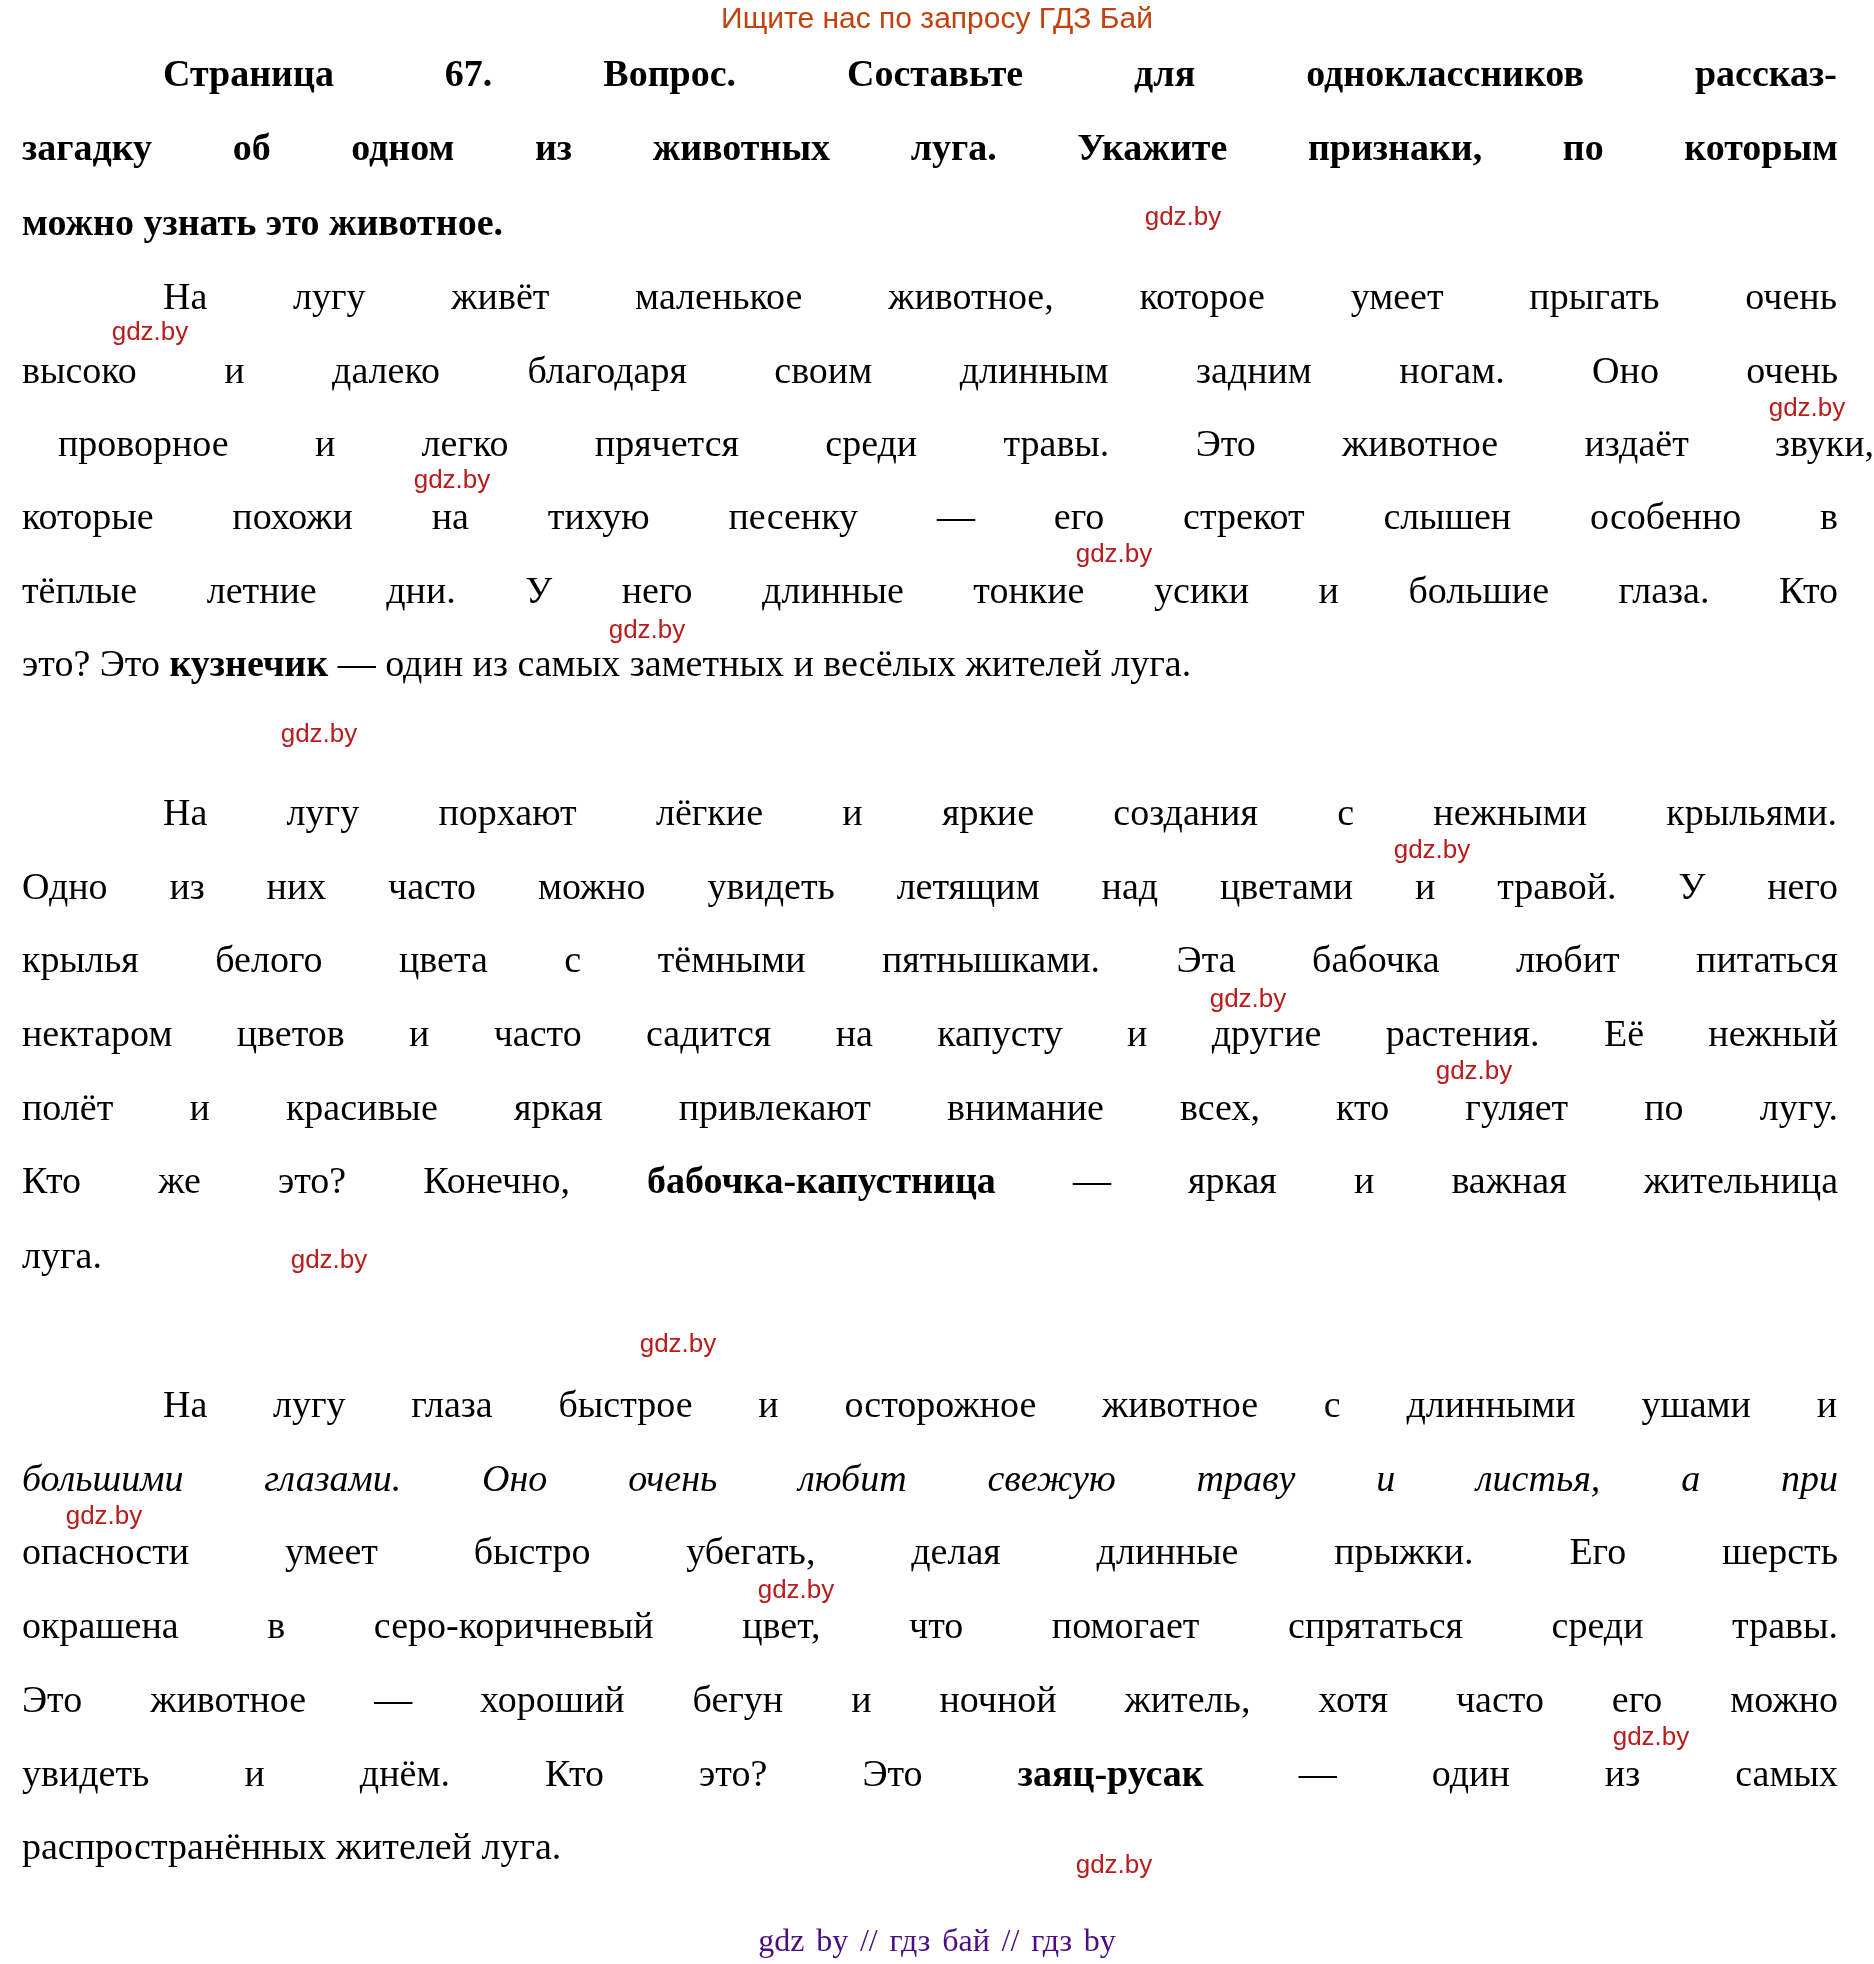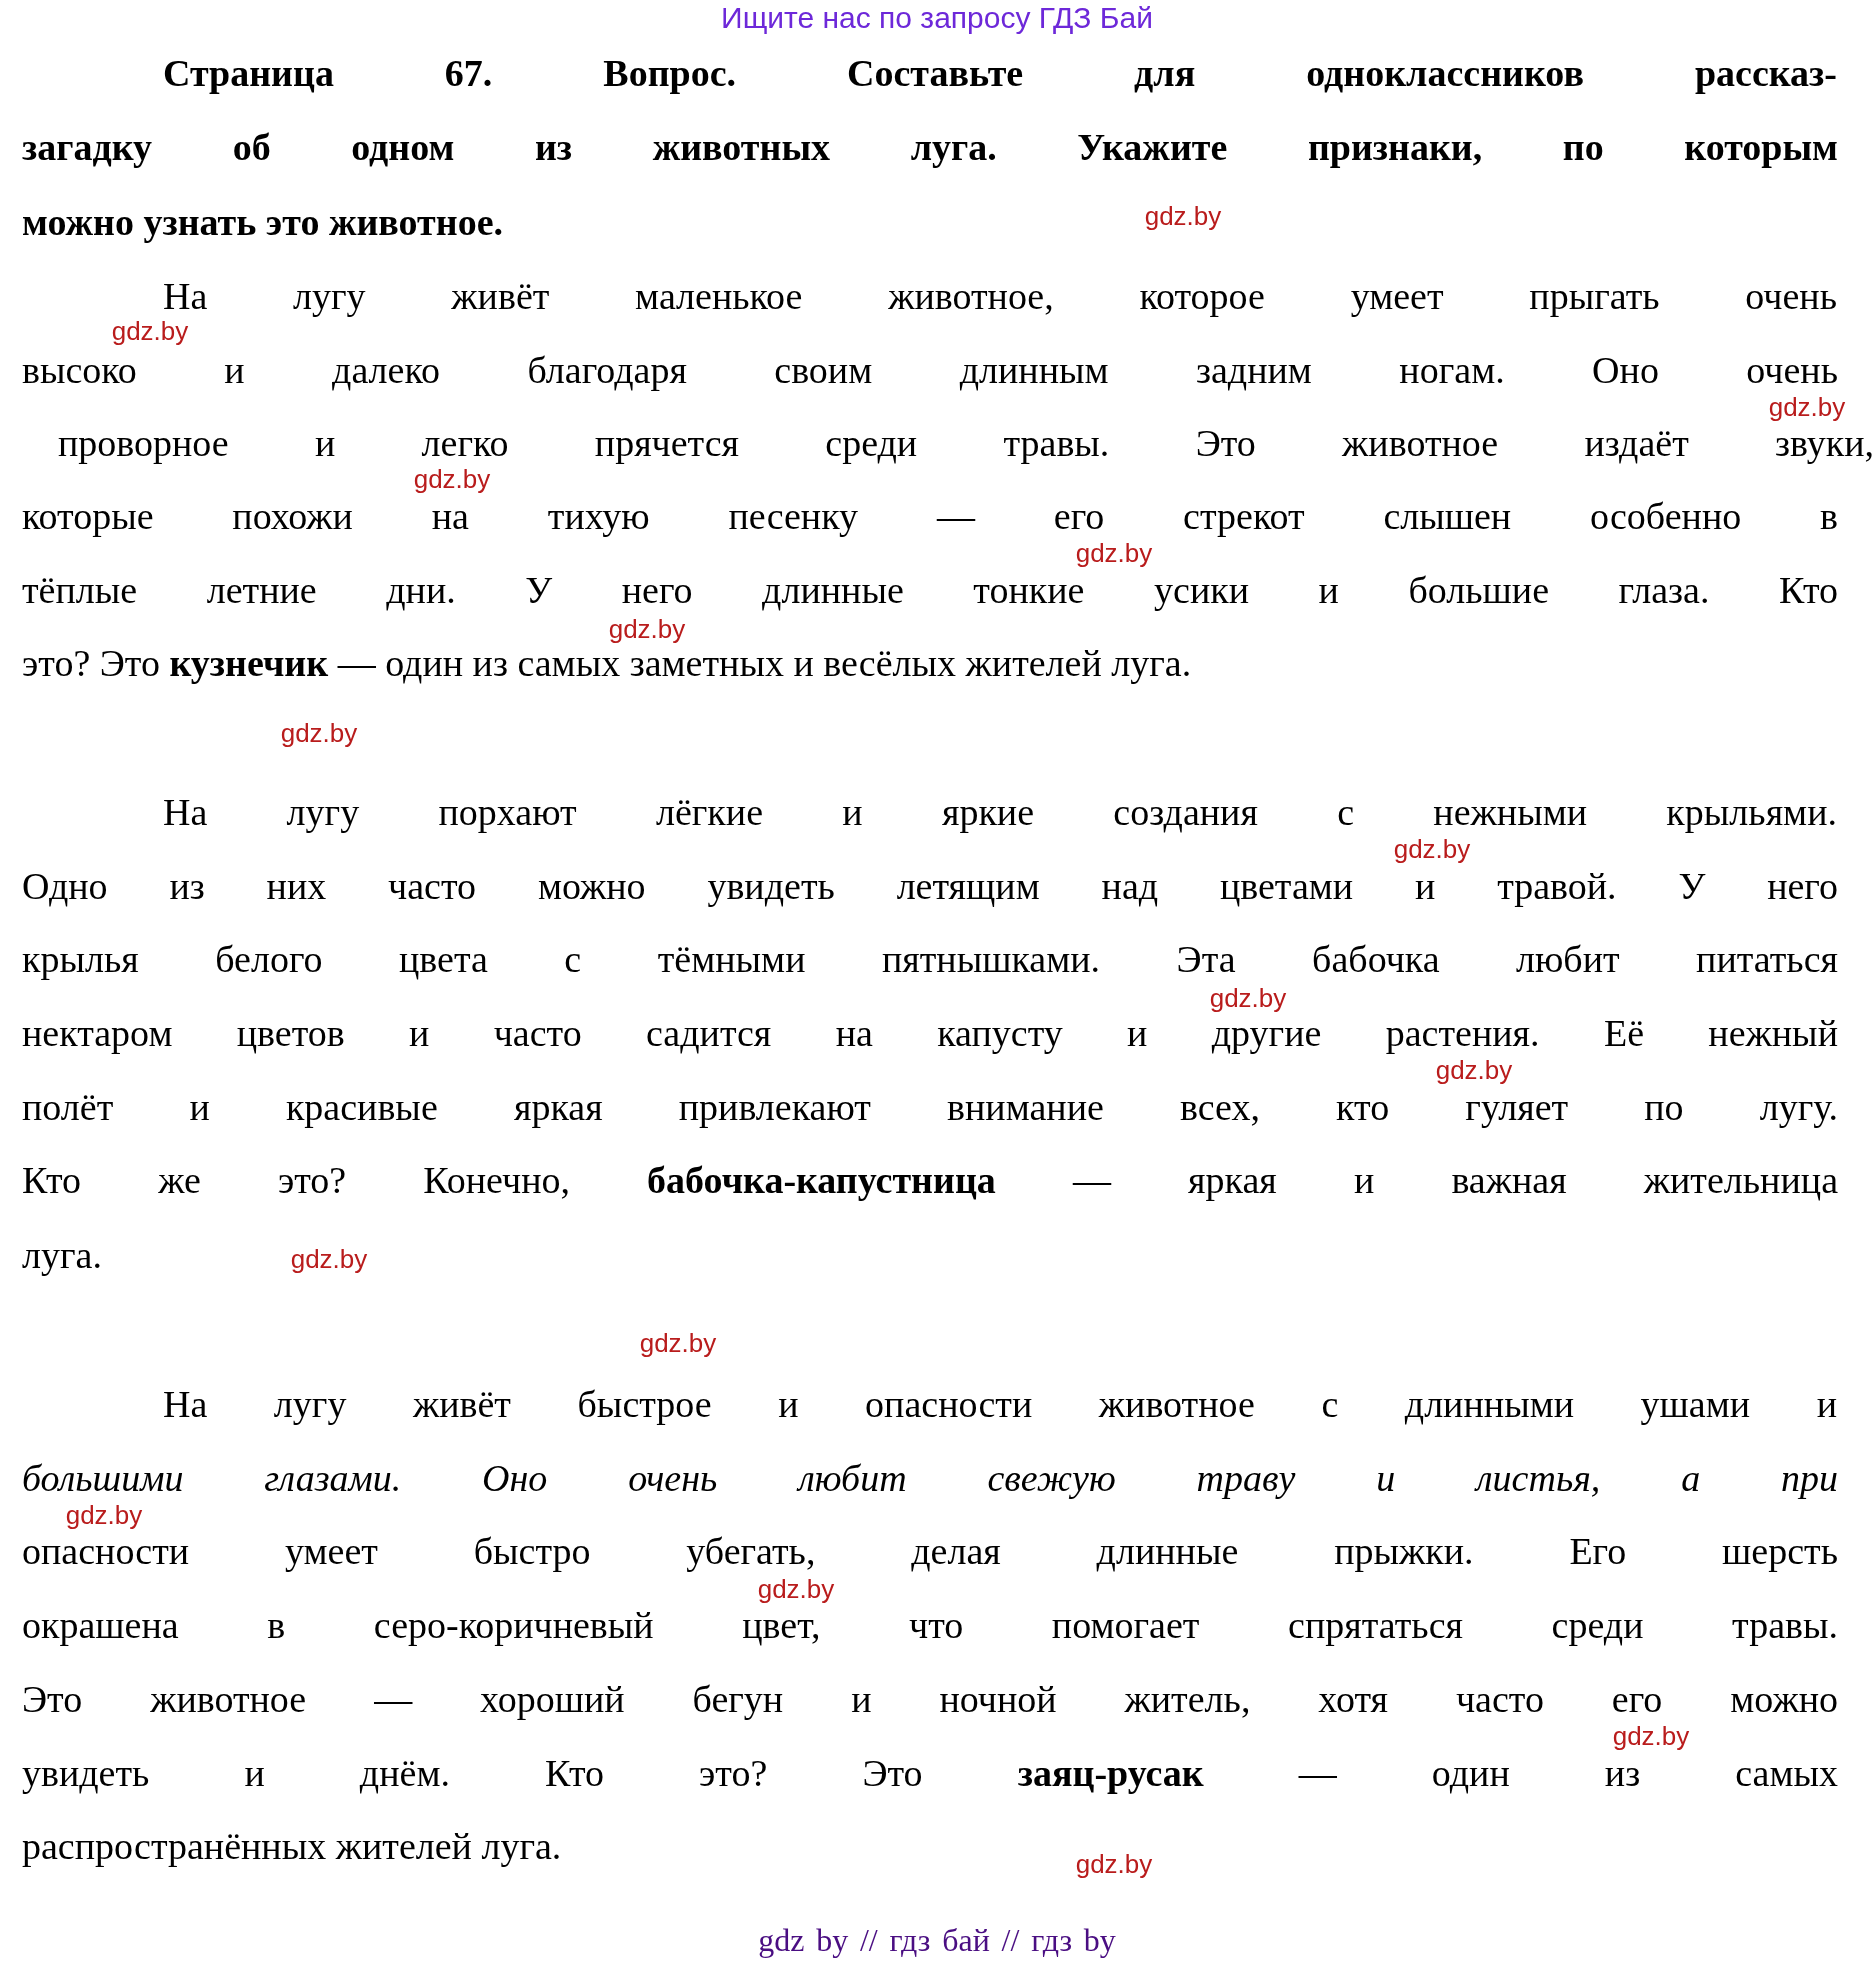--- a/index.html
+++ b/index.html
@@ -1,20 +1,20 @@
 <!DOCTYPE html>
 <html><head>
 <meta charset="utf-8">
 <style>
   html, body { margin:0; padding:0; background:#ffffff; }
   body { width:1874px; height:1965px; position:relative; overflow:hidden;
          font-family:"Liberation Serif","DejaVu Serif",serif; color:#000; }
   .hdr { position:absolute; top:0; left:0; width:1874px; text-align:center;
          font-family:"Liberation Sans","DejaVu Sans",sans-serif; font-size:30px;
-         line-height:35px; color:#6d28d9; }
+         line-height:35px; color:#c2410c; }
   .ftr { position:absolute; top:1921px; left:0; width:1874px; text-align:center;
          font-family:Liberation Serif, serif; font-size:32px;
          line-height:38px; color:#4a0e82; word-spacing:3.8px; }
   .line { position:absolute; left:22px; width:1816px; height:74px; font-size:38px;
           line-height:74px; white-space:nowrap; text-align:justify; text-align-last:justify; }
   .line.ind { left:163px; width:1674px; }
   .line.last { text-align-last:left; }
   .title { font-weight:bold; }
   b { font-weight:bold; }
   .wm { position:absolute; font-family:"Liberation Sans","DejaVu Sans",sans-serif;
@@ -37,21 +37,21 @@
 <div class="line last" style="top:626px;"><span>это? Это </span><b>кузнечик</b><span> — один из самых заметных и весёлых жителей луга.</span></div>
 
 <div class="line ind" style="top:775px;">На лугу порхают лёгкие и яркие создания с нежными крыльями.</div>
 <div class="line" style="top:849px;">Одно из них часто можно увидеть летящим над цветами и травой. У него</div>
 <div class="line" style="top:922px;">крылья белого цвета с тёмными пятнышками. Эта бабочка любит питаться</div>
 <div class="line" style="top:996px;">нектаром цветов и часто садится на капусту и другие растения. Её нежный</div>
 <div class="line" style="top:1070px;">полёт и красивые яркая привлекают внимание всех, кто гуляет по лугу.</div>
 <div class="line" style="top:1143px;"><span>Кто же это? Конечно, </span><b>бабочка-капустница</b><span> — яркая и важная жительница</span></div>
 <div class="line last" style="top:1218px;">луга.</div>
 
-<div class="line ind" style="top:1367px;">На лугу живёт быстрое и опасности животное с длинными ушами и</div>
+<div class="line ind" style="top:1367px;">На лугу глаза быстрое и осторожное животное с длинными ушами и</div>
 <div class="line" style="top:1441px;font-style:italic;">большими глазами. Оно очень любит свежую траву и листья, а при</div>
 <div class="line" style="top:1514px;">опасности умеет быстро убегать, делая длинные прыжки. Его шерсть</div>
 <div class="line" style="top:1588px;">окрашена в серо-коричневый цвет, что помогает спрятаться среди травы.</div>
 <div class="line" style="top:1662px;">Это животное — хороший бегун и ночной житель, хотя часто его можно</div>
 <div class="line" style="top:1736px;"><span>увидеть и днём. Кто это? Это </span><b>заяц-русак</b><span> — один из самых</span></div>
 <div class="line last" style="top:1809px;">распространённых жителей луга.</div>
 
 <div class="wm" style="left:1183px;top:216px;">gdz.by</div>
 <div class="wm" style="left:150px;top:331px;">gdz.by</div>
 <div class="wm" style="left:1807px;top:407px;">gdz.by</div>

